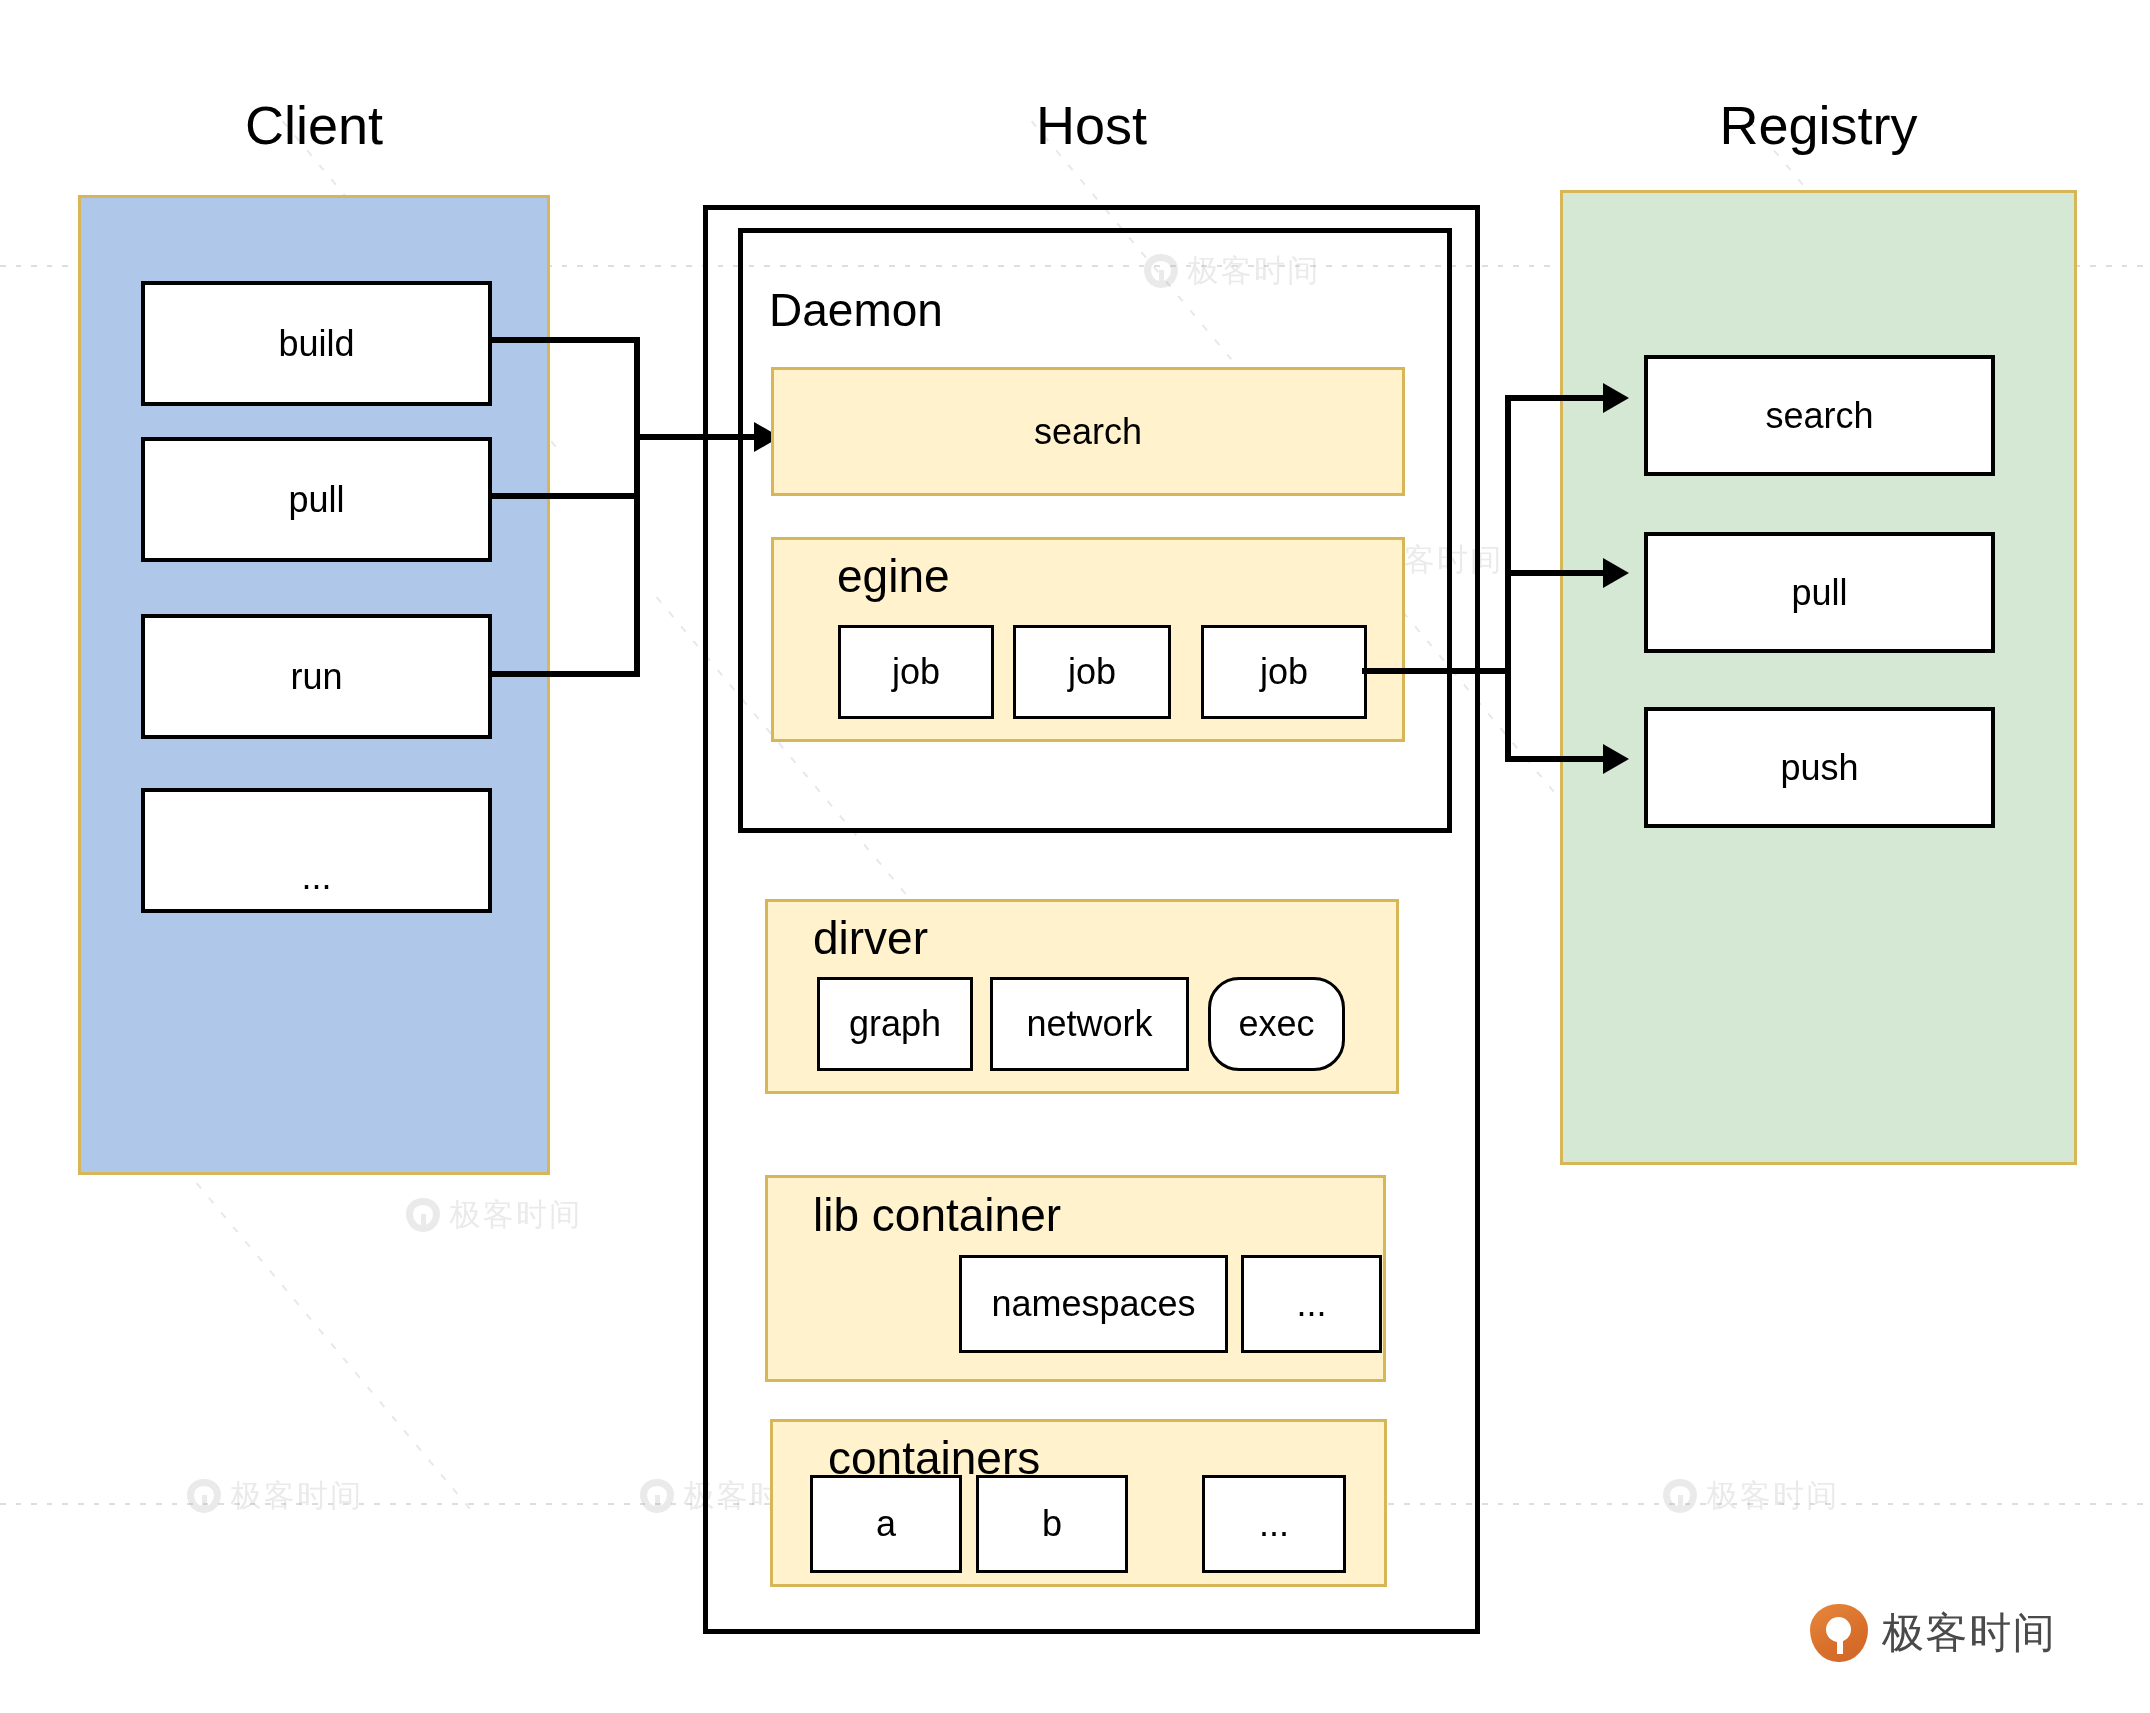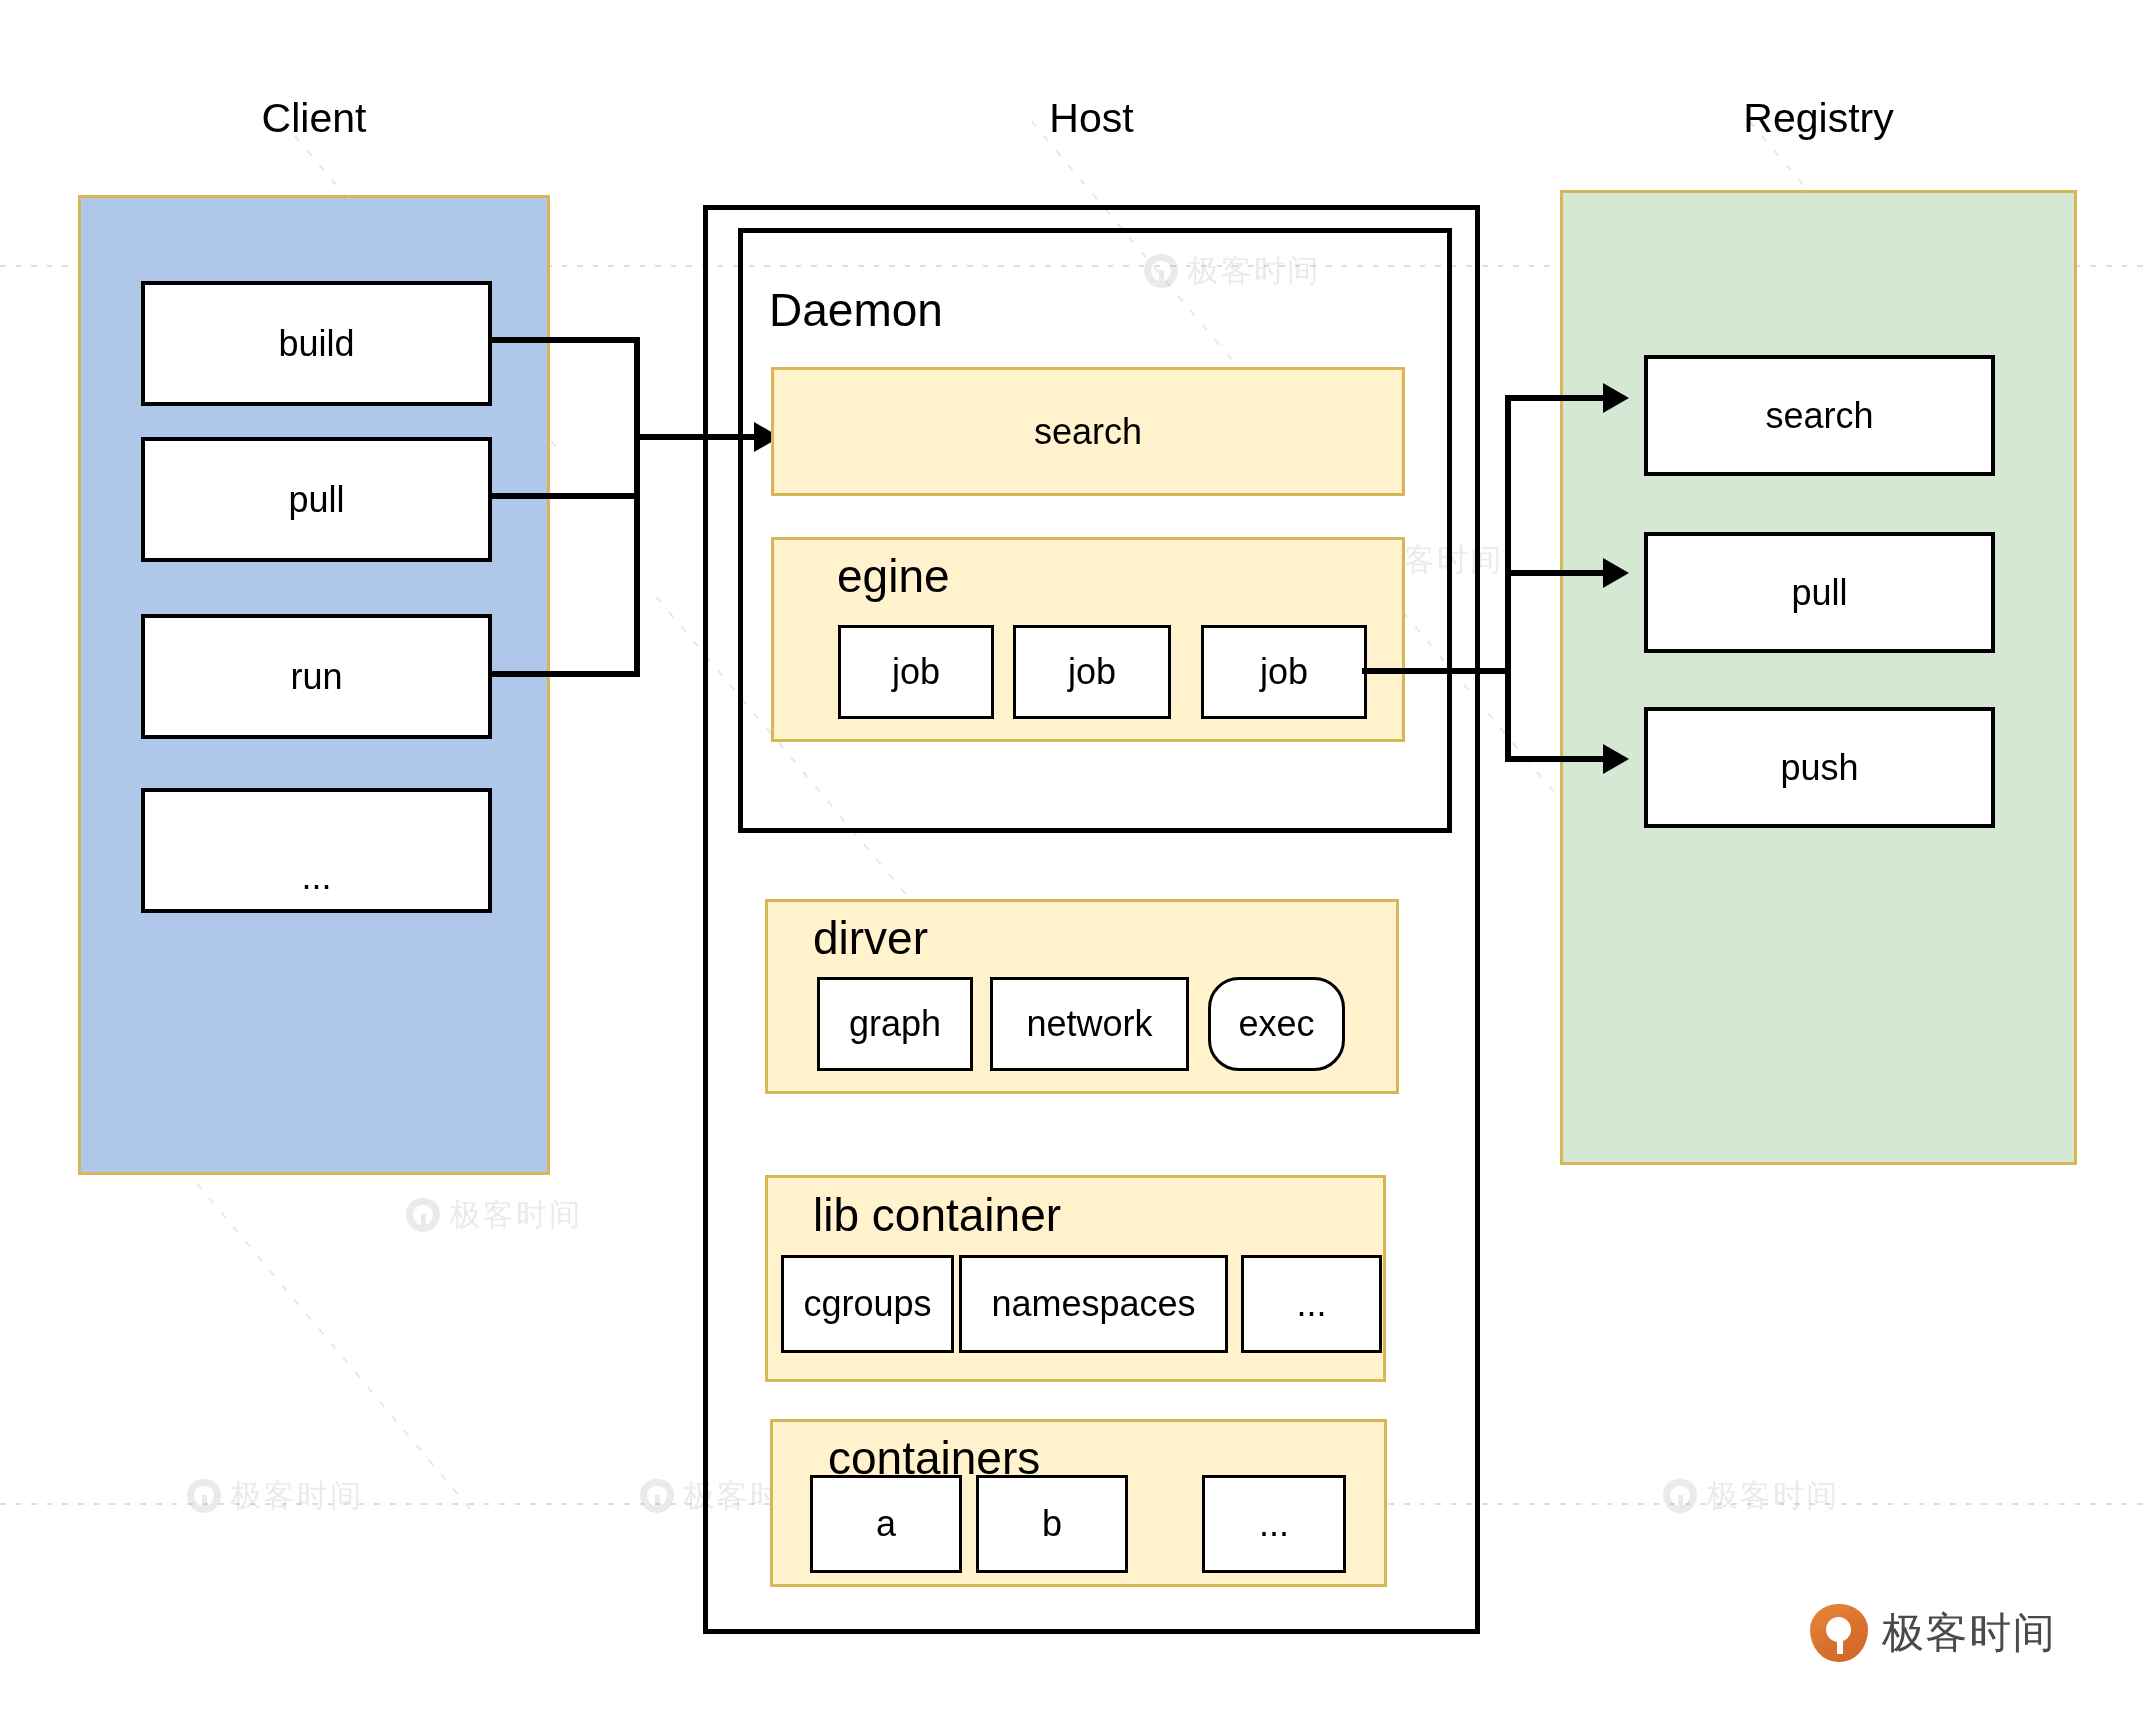--- a/index.html
+++ b/index.html
@@ -65,21 +65,21 @@
   .wm-logo .wm-text {
     font-size: 31px;
     letter-spacing: 2.3px;
     color: #9a9a9a;
     white-space: nowrap;
   }
 
   
   .group-title {
     position: absolute;
-    font-size: 41px;
+    font-size: 54px;
     line-height: 1;
     color: #000;
     white-space: nowrap;
     text-align: center;
   }
 
   
   .region {
     position: absolute;
     box-sizing: border-box;
@@ -271,21 +271,20 @@
   <div class="obox thin" style="left:1201px; top:625px; width:166px; height:94px;">job</div>
 
   <div class="ypanel" style="left:765px; top:899px; width:634px; height:195px;"></div>
   <div class="ypanel-label" style="left:813px; top:915px;">dirver</div>
   <div class="obox thin" style="left:817px; top:977px; width:156px; height:94px;">graph</div>
   <div class="obox thin" style="left:990px; top:977px; width:199px; height:94px;">network</div>
   <div class="obox thin" style="left:1208px; top:977px; width:137px; height:94px;border-radius:31px;">exec</div>
 
   <div class="ypanel" style="left:765px; top:1175px; width:621px; height:207px;"></div>
   <div class="ypanel-label" style="left:813px; top:1192px;">lib container</div>
-  <div class="obox thin" style="left:781px; top:1255px; width:173px; height:98px;">cgroups</div>
   <div class="obox thin" style="left:959px; top:1255px; width:269px; height:98px;">namespaces</div>
   <div class="obox thin" style="left:1241px; top:1255px; width:141px; height:98px;">...</div>
 
   <div class="ypanel" style="left:770px; top:1419px; width:617px; height:168px;"></div>
   <div class="ypanel-label" style="left:813px; top:1435px;margin-left:15px;">containers</div>
   <div class="obox thin" style="left:810px; top:1475px; width:152px; height:98px;">a</div>
   <div class="obox thin" style="left:976px; top:1475px; width:152px; height:98px;">b</div>
   <div class="obox thin" style="left:1202px; top:1475px; width:144px; height:98px;">...</div>
 
   <div class="region green" style="left:1560px; top:190px; width:517px; height:975px;"></div>

